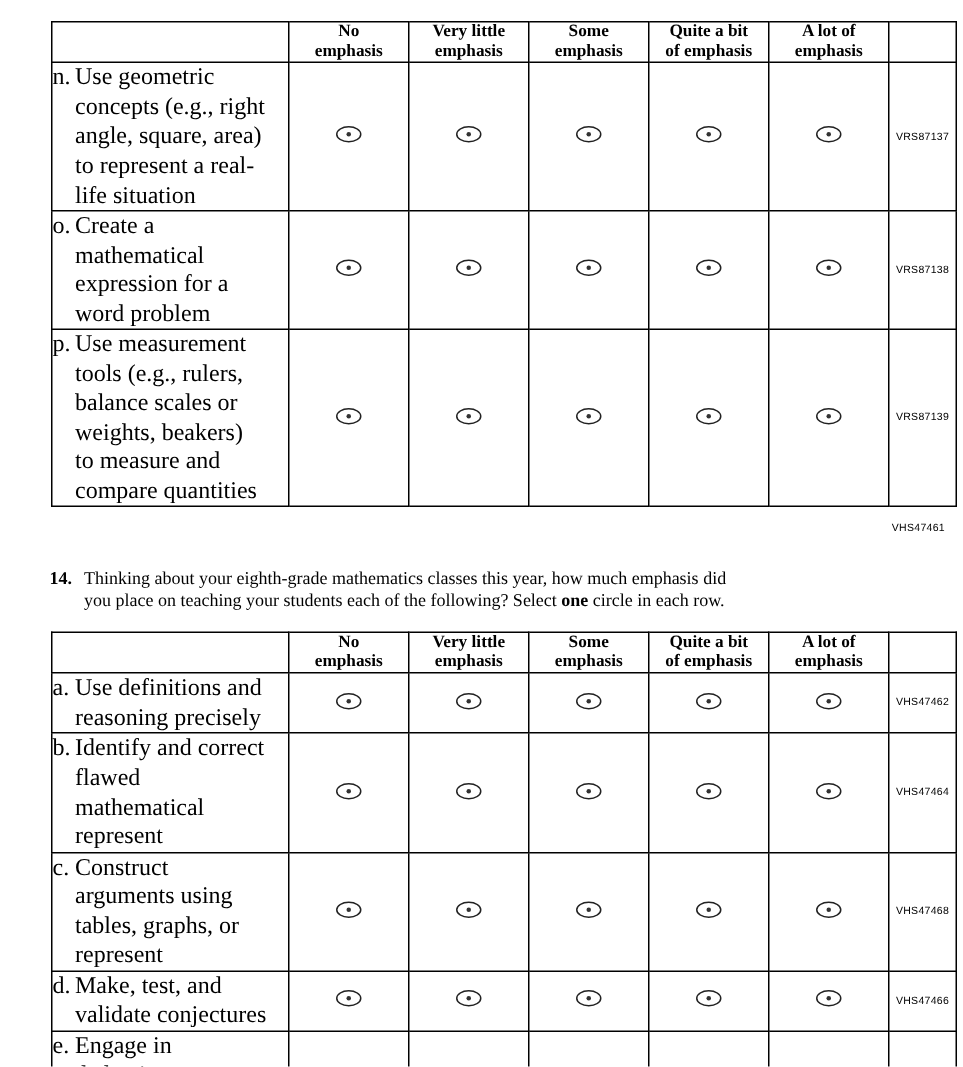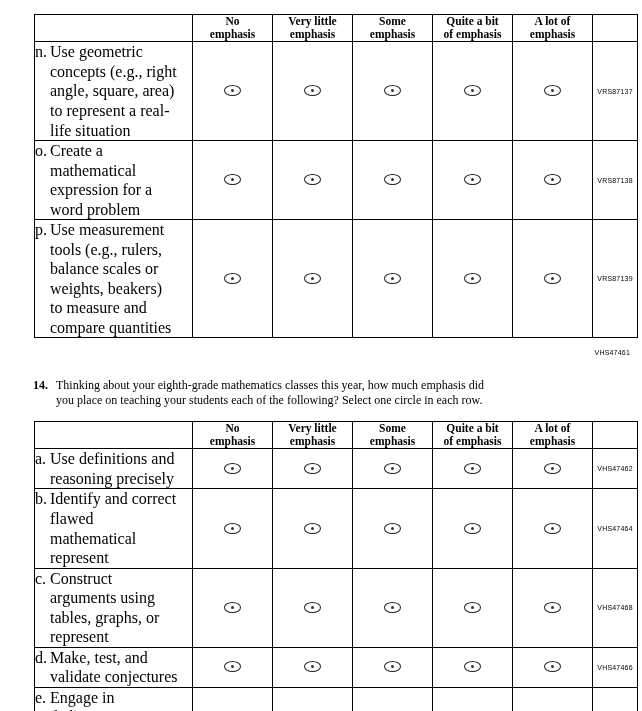--- a/index.html
+++ b/index.html
@@ -112,21 +112,21 @@
     left: 0;
     top: 0;
     font-weight: bold;
     width: 26px;
     text-align: right;
   }
   .question .qtext {
     margin-left: 34px;
     width: 430px;
   }
-  .question .qtext b { font-weight: normal; }
+  .question .qtext b { font-weight: bold; }
 
   .side-id {
     position: absolute;
     font-size: 7px;
     font-family: "Liberation Sans", sans-serif;
     letter-spacing: 0.2px;
   }
 
   
   #table-top { position: absolute; left: 22px; top: 14px; }

